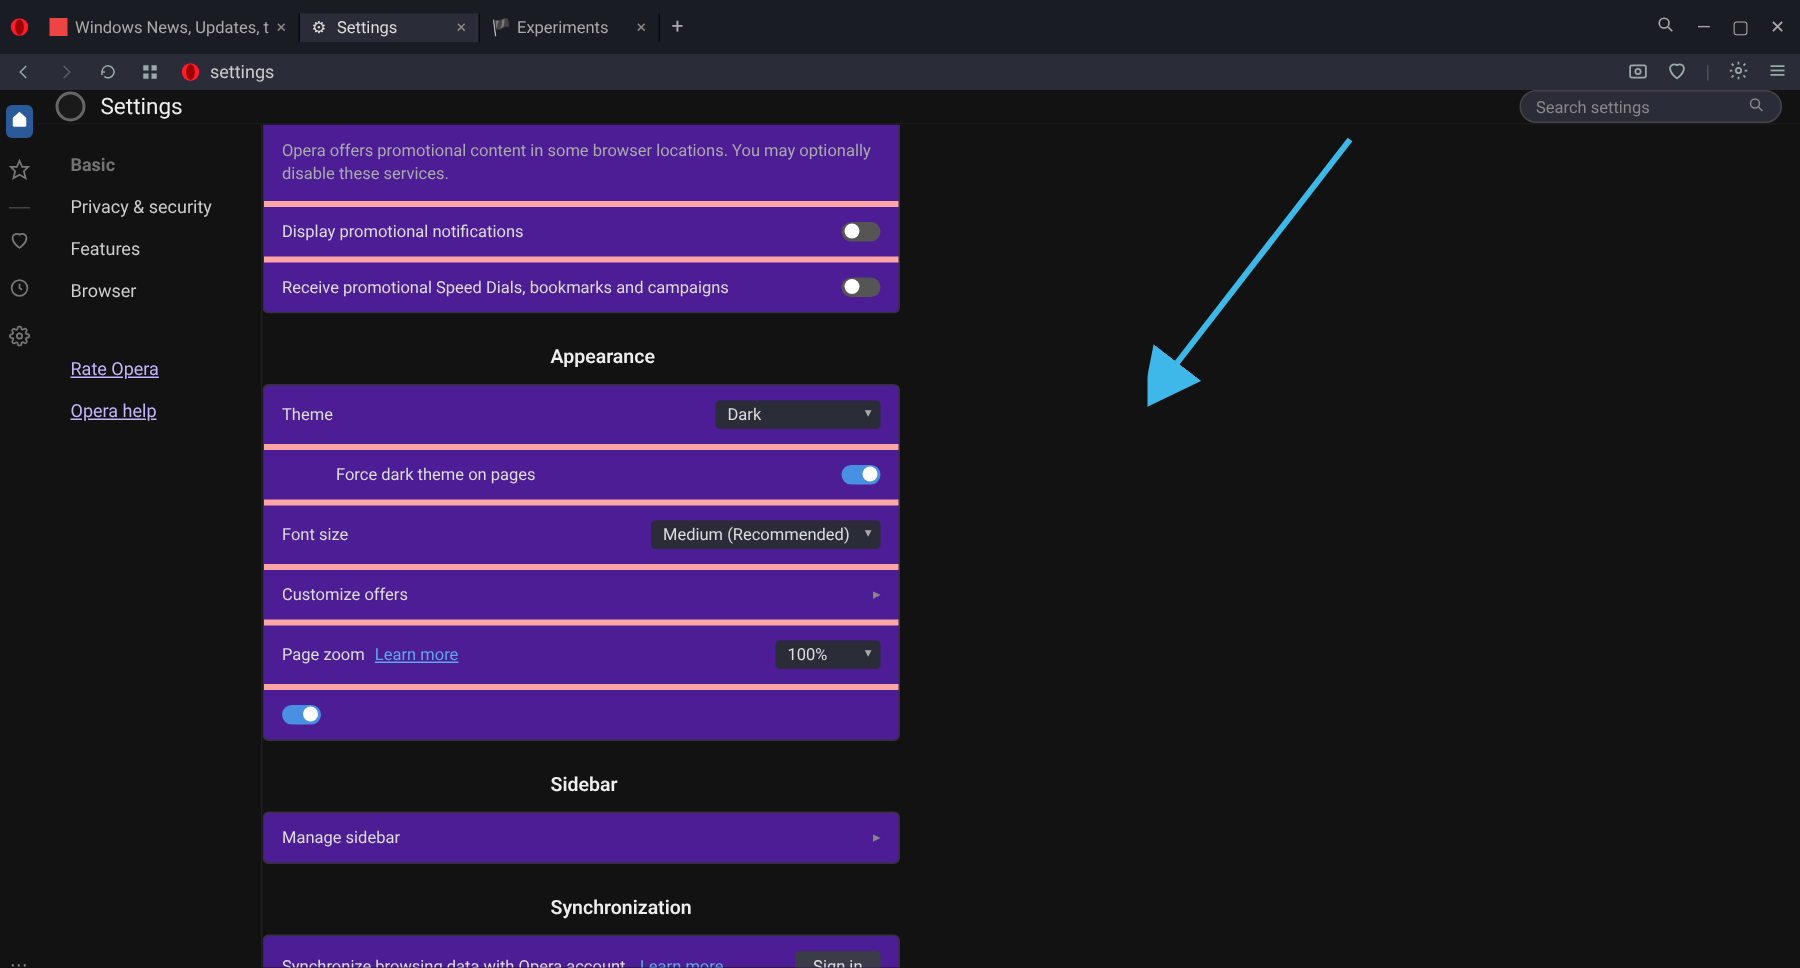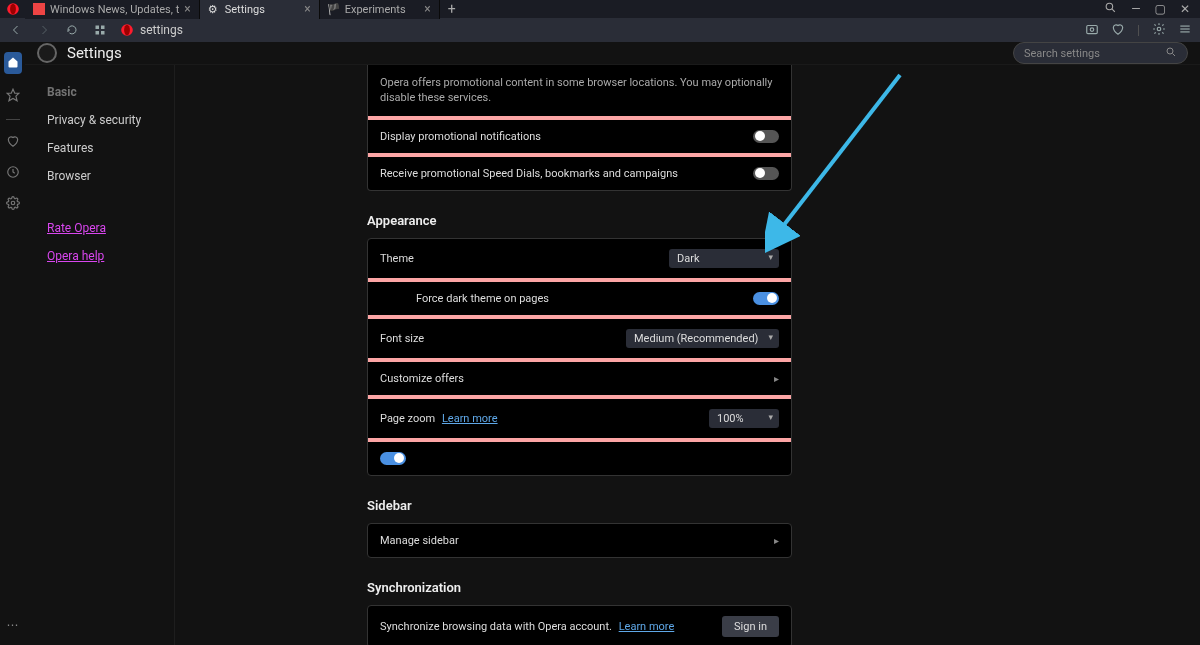--- a/index.html
+++ b/index.html
@@ -1,18 +1,18 @@
 <!DOCTYPE html>
 <html><head>
 <meta charset="utf-8">
 <style>
   *{box-sizing:border-box;margin:0;padding:0;font-family:-apple-system,BlinkMacSystemFont,"Segoe UI",Roboto,sans-serif;}
   body{background:#121212;color:#e0e0e0;width:1200px;height:645px;overflow:hidden;font-size:12px;}
   
-  .titlebar{height:18px;background:#1a1c24;display:flex;align-items:center;}
+  .titlebar{height:36px;background:#1a1c24;display:flex;align-items:center;}
   .opera-menu{width:25px;height:19px;display:flex;align-items:center;justify-content:center;}
   .tabs{display:flex;height:19px;align-items:stretch;}
   .tab{display:flex;align-items:center;padding:0 8px;font-size:11px;color:#aaa;background:#1a1c24;border-right:1px solid #0a0a0a;gap:5px;min-width:120px;position:relative;}
   .tab.active{background:#2a2d37;color:#ddd;}
   .tab-close{color:#888;font-size:12px;cursor:pointer;margin-left:auto;}
   .tab-icon{width:12px;height:12px;display:inline-block;}
   .newtab{color:#aaa;padding:0 8px;display:flex;align-items:center;font-size:14px;}
   .win-controls{margin-left:auto;display:flex;gap:14px;padding-right:10px;color:#aaa;align-items:center;}
   .win-controls span{cursor:pointer;font-size:12px;}
   
@@ -31,29 +31,29 @@
   .settings-header{height:40px;background:#121212;display:flex;align-items:center;padding:0 12px;gap:10px;border-bottom:1px solid #1a1a1a;}
   .opera-logo{width:20px;height:20px;border-radius:50%;background:#1a1a1a;border:2px solid #666;position:relative;}
   .sh-title{font-size:15px;color:#eee;}
   .search-set{margin-left:auto;width:175px;height:22px;background:#2a2d37;border:1px solid #444;border-radius:11px;display:flex;align-items:center;padding:0 10px;color:#888;font-size:11px;}
   .search-set span:last-child{margin-left:auto;}
   
   .settings-body{flex:1;display:flex;}
   .settings-nav{width:150px;background:#121212;padding:20px 0 0 22px;display:flex;flex-direction:column;gap:14px;font-size:12px;border-right:1px solid #1e1e1e;}
   .settings-nav a{color:#ccc;text-decoration:none;cursor:pointer;}
   .settings-nav a.bold{font-weight:700;color:#737373;}
-  .settings-nav .link{color:#d946ef;text-decoration:underline;}
+  .settings-nav .link{color:#c4b5fd;text-decoration:underline;}
   .nav-spacer{height:10px;}
   
   .settings-main{flex:1;overflow-y:auto;padding:0 0 20px 0;position:relative;}
   .settings-main::-webkit-scrollbar{width:10px;}
   .settings-main::-webkit-scrollbar-track{background:#1a1a1a;}
   .settings-main::-webkit-scrollbar-thumb{background:#444;border-radius:5px;}
   
-  .section-box{width:425px;margin-left:192px;border:1px solid #333;border-radius:4px;background:#000000;}
+  .section-box{width:425px;border:1px solid #333;border-radius:4px;background:#4c1d95;}
   .row{padding:10px 12px;border-top:4px solid #fca5a5;display:flex;align-items:center;justify-content:space-between;font-size:11px;color:#ddd;position:relative;}
   .row:first-child{border-top:none;}
   .row.desc{color:#aaa;font-size:11px;line-height:1.4;}
   .row .indent{padding-left:36px;}
   .row .label{flex:1;}
   .sel{background:#2a2d37;border:none;color:#ddd;font-size:11px;padding:3px 20px 3px 8px;border-radius:3px;min-width:110px;appearance:none;cursor:pointer;}
   .sel-wrap{position:relative;}
   .sel-wrap::after{content:"▾";position:absolute;right:6px;top:3px;color:#aaa;font-size:9px;pointer-events:none;}
   .link-txt{color:#5fa8e8;text-decoration:underline;cursor:pointer;margin-left:4px;}
   .chev{color:#888;font-size:10px;}

